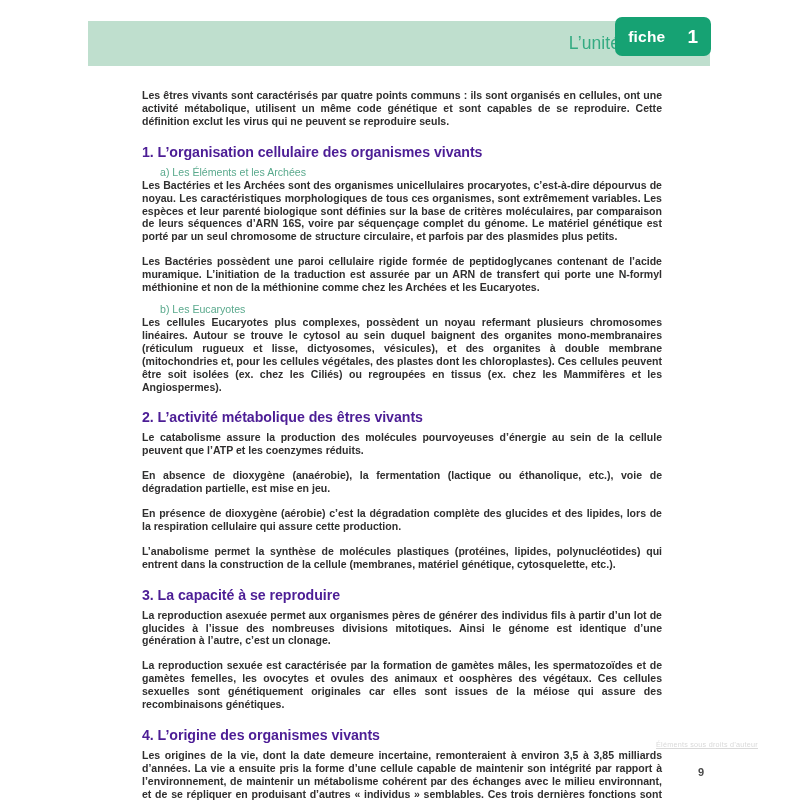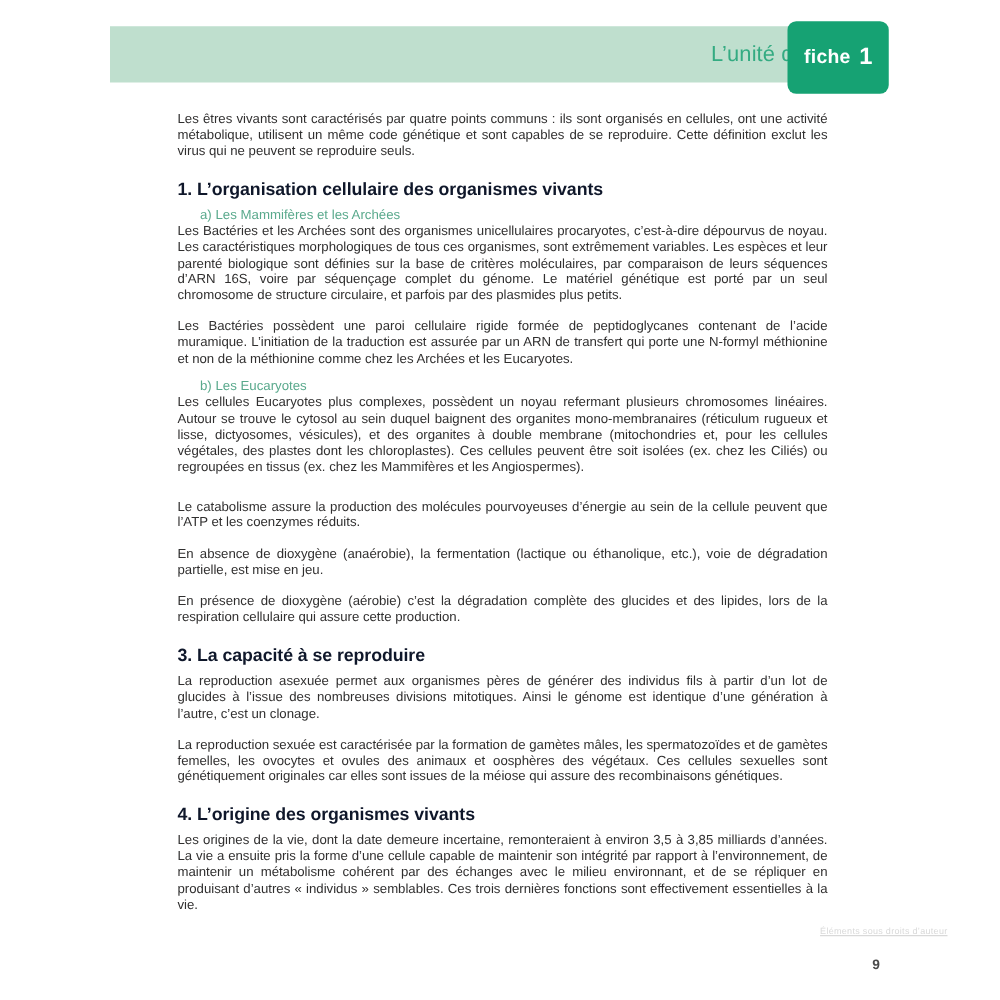--- a/index.html
+++ b/index.html
@@ -41,28 +41,28 @@
     font-size: 17.5px;
     color: #34ab82;
     letter-spacing: .1px;
     padding-right: 14px;
     white-space: nowrap;
   }
   .fiche-tab {
     position: absolute;
     right: -1px;
     top: -4px;
-    height: 58px;
+    height: 39px;
     min-width: 80px;
     background: #16a273;
     border-radius: 7px;
     display: flex;
     align-items: center;
     justify-content: center;
-    gap: 7px;
+    gap: 22px;
     padding: 0 13px;
     box-sizing: border-box;
   }
   .fiche-label {
     color: #ffffff;
     font-size: 15.5px;
     font-weight: bold;
     letter-spacing: .2px;
   }
   .fiche-number {
@@ -79,28 +79,29 @@
     width: 520px;
   }
 
   p.body {
     margin: 0 0 0 0;
     font-size: 10.55px;
     line-height: 12.9px;
     text-align: justify;
     color: #302f2f;
     hyphens: manual;
+    font-weight: bold;
   }
   p.body + p.body { margin-top: 12px; }
 
   h2.section {
     margin: 0 0 3px 0;
     font-size: 14.2px;
     font-weight: bold;
-    color: #0f172a;
+    color: #4c1d95;
     letter-spacing: -0.05px;
   }
   h3.sub {
     margin: 0 0 1px 18px;
     font-size: 10.6px;
     font-weight: normal;
     color: #59a98c;
   }
 
   
@@ -142,33 +143,35 @@
   </div>
 
   <div class="content">
 
     <p class="body">Les êtres vivants sont caractérisés par quatre points communs : ils sont organisés en cellules, ont une activité métabolique, utilisent un même code génétique et sont capables de se reproduire. Cette définition exclut les virus qui ne peuvent se reproduire seuls.</p>
 
     <div class="sp-16"></div>
 
     <h2 class="section">1. L’organisation cellulaire des organismes vivants</h2>
     <div class="sp-3"></div>
-    <h3 class="sub">a) Les Mammifères et les Archées</h3>
+    <h3 class="sub">a) Les Éléments et les Archées</h3>
     <p class="body">Les Bactéries et les Archées sont des organismes unicellulaires procaryotes, c’est-à-dire dépourvus de noyau. Les caractéristiques morphologiques de tous ces organismes, sont extrêmement variables. Les espèces et leur parenté biologique sont définies sur la base de critères moléculaires, par comparaison de leurs séquences d’ARN 16S, voire par séquençage complet du génome. Le matériel génétique est porté par un seul chromosome de structure circulaire, et parfois par des plasmides plus petits.</p>
     <p class="body">Les Bactéries possèdent une paroi cellulaire rigide formée de peptidoglycanes contenant de l’acide muramique. L’initiation de la traduction est assurée par un ARN de transfert qui porte une N-formyl méthionine et non de la méthionine comme chez les Archées et les Eucaryotes.</p>
     <div class="sp-9"></div>
     <h3 class="sub">b) Les Eucaryotes</h3>
     <p class="body">Les cellules Eucaryotes plus complexes, possèdent un noyau refermant plusieurs chromosomes linéaires. Autour se trouve le cytosol au sein duquel baignent des organites mono-membranaires (réticulum rugueux et lisse, dictyosomes, vésicules), et des organites à double membrane (mitochondries et, pour les cellules végétales, des plastes dont les chloroplastes). Ces cellules peuvent être soit isolées (ex. chez les Ciliés) ou regroupées en tissus (ex. chez les Mammifères et les Angiospermes).</p>
 
     <div class="sp-16"></div>
 
+    <h2 class="section">2. L’activité métabolique des êtres vivants</h2>
     <div class="sp-3"></div>
     <p class="body">Le catabolisme assure la production des molécules pourvoyeuses d’énergie au sein de la cellule peuvent que l’ATP et les coenzymes réduits.</p>
     <p class="body">En absence de dioxygène (anaérobie), la fermentation (lactique ou éthanolique, etc.), voie de dégradation partielle, est mise en jeu.</p>
     <p class="body">En présence de dioxygène (aérobie) c’est la dégradation complète des glucides et des lipides, lors de la respiration cellulaire qui assure cette production.</p>
+    <p class="body">L’anabolisme permet la synthèse de molécules plastiques (protéines, lipides, polynucléotides) qui entrent dans la construction de la cellule (membranes, matériel génétique, cytosquelette, etc.).</p>
 
     <div class="sp-16"></div>
 
     <h2 class="section">3. La capacité à se reproduire</h2>
     <div class="sp-3"></div>
     <p class="body">La reproduction asexuée permet aux organismes pères de générer des individus fils à partir d’un lot de glucides à l’issue des nombreuses divisions mitotiques. Ainsi le génome est identique d’une génération à l’autre, c’est un clonage.</p>
     <p class="body">La reproduction sexuée est caractérisée par la formation de gamètes mâles, les spermatozoïdes et de gamètes femelles, les ovocytes et ovules des animaux et oosphères des végétaux. Ces cellules sexuelles sont génétiquement originales car elles sont issues de la méiose qui assure des recombinaisons génétiques.</p>
 
     <div class="sp-16"></div>
 

